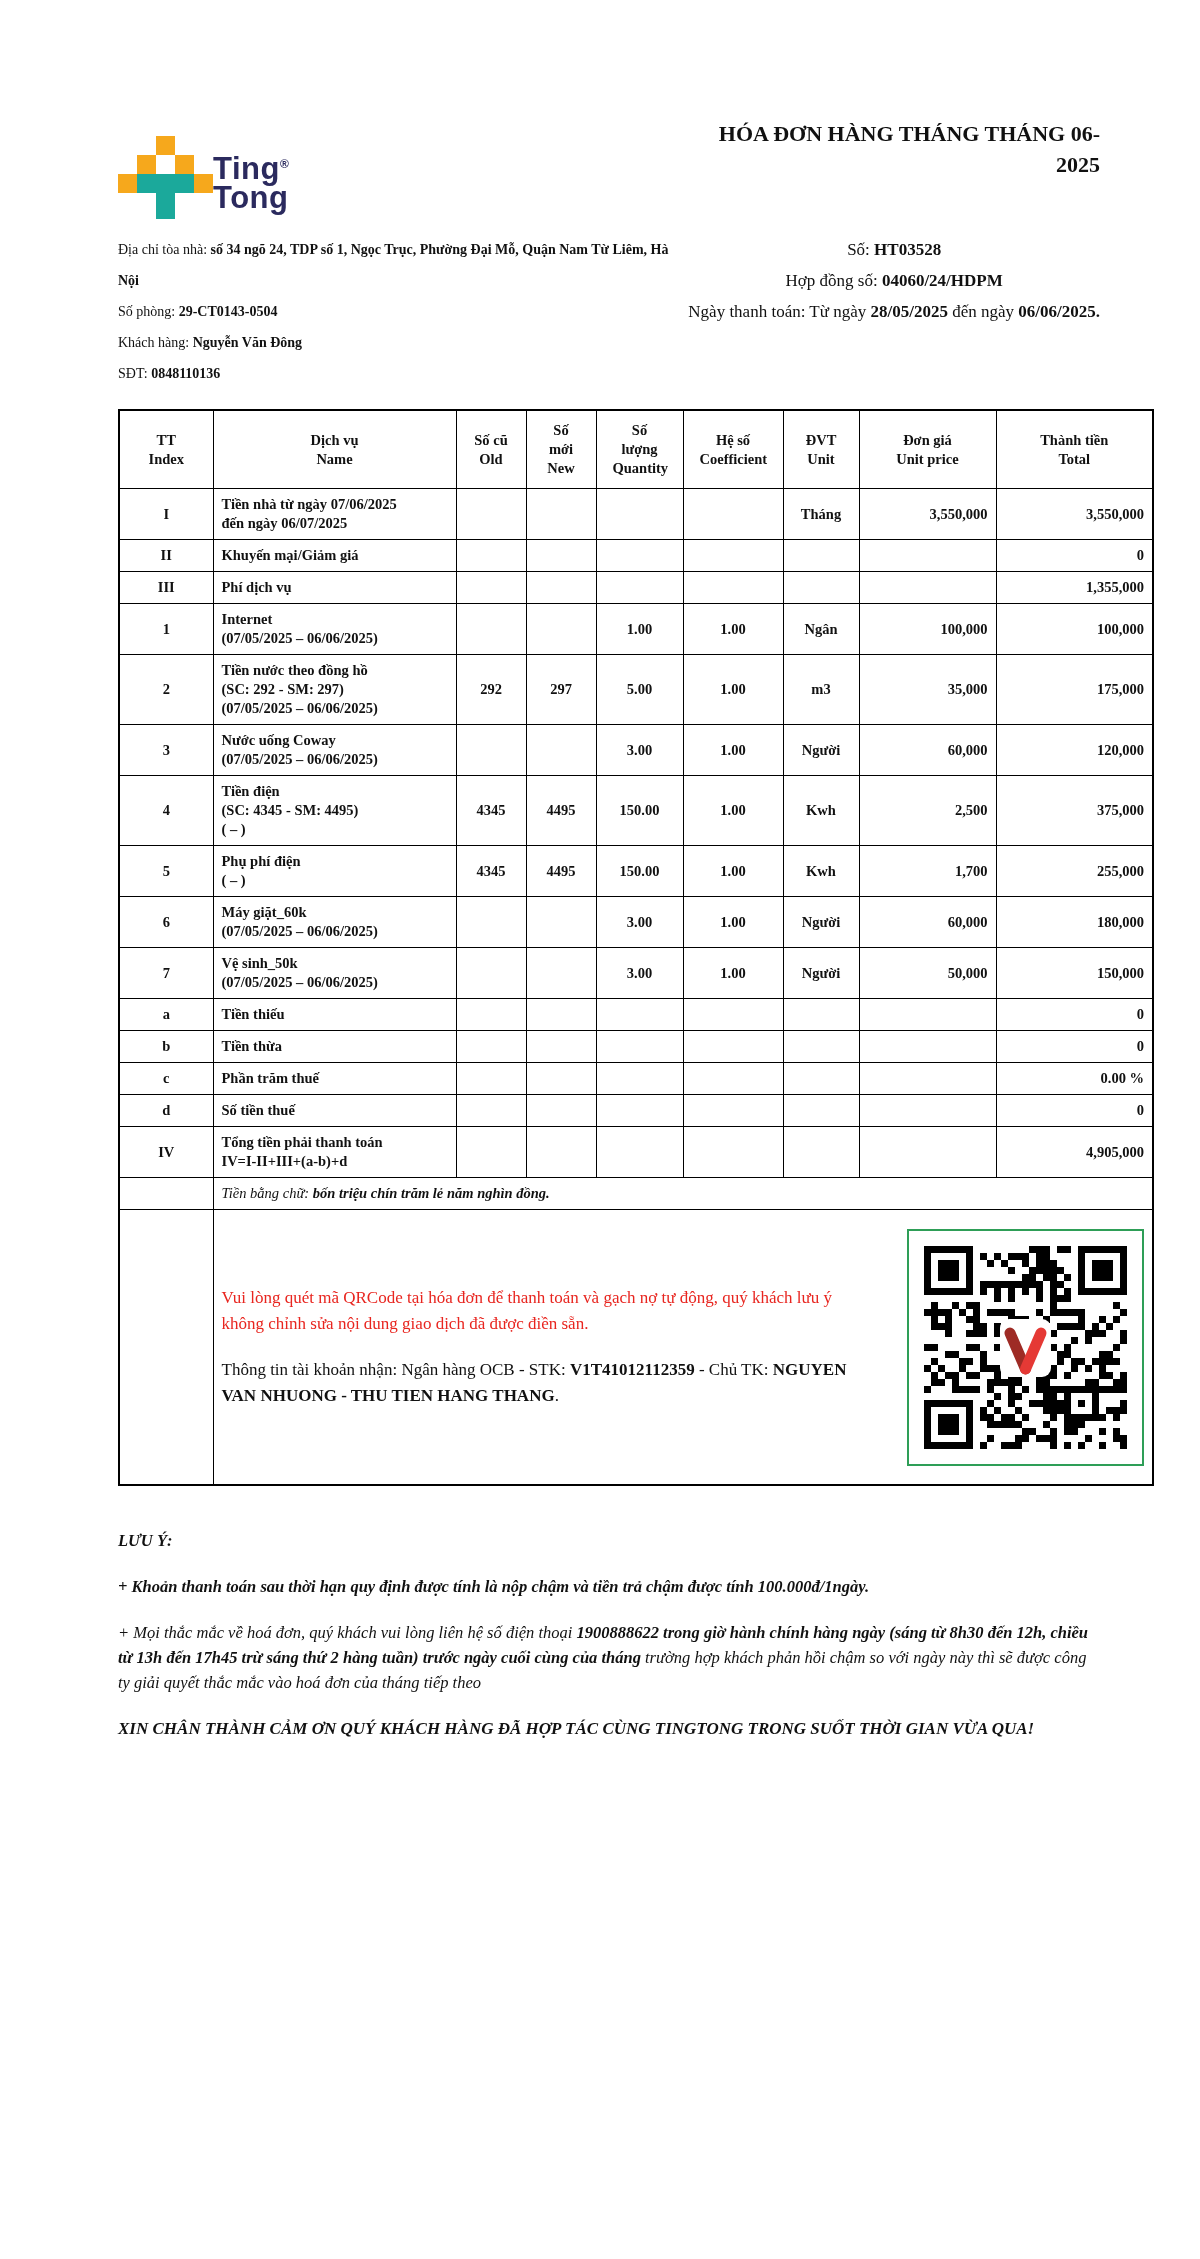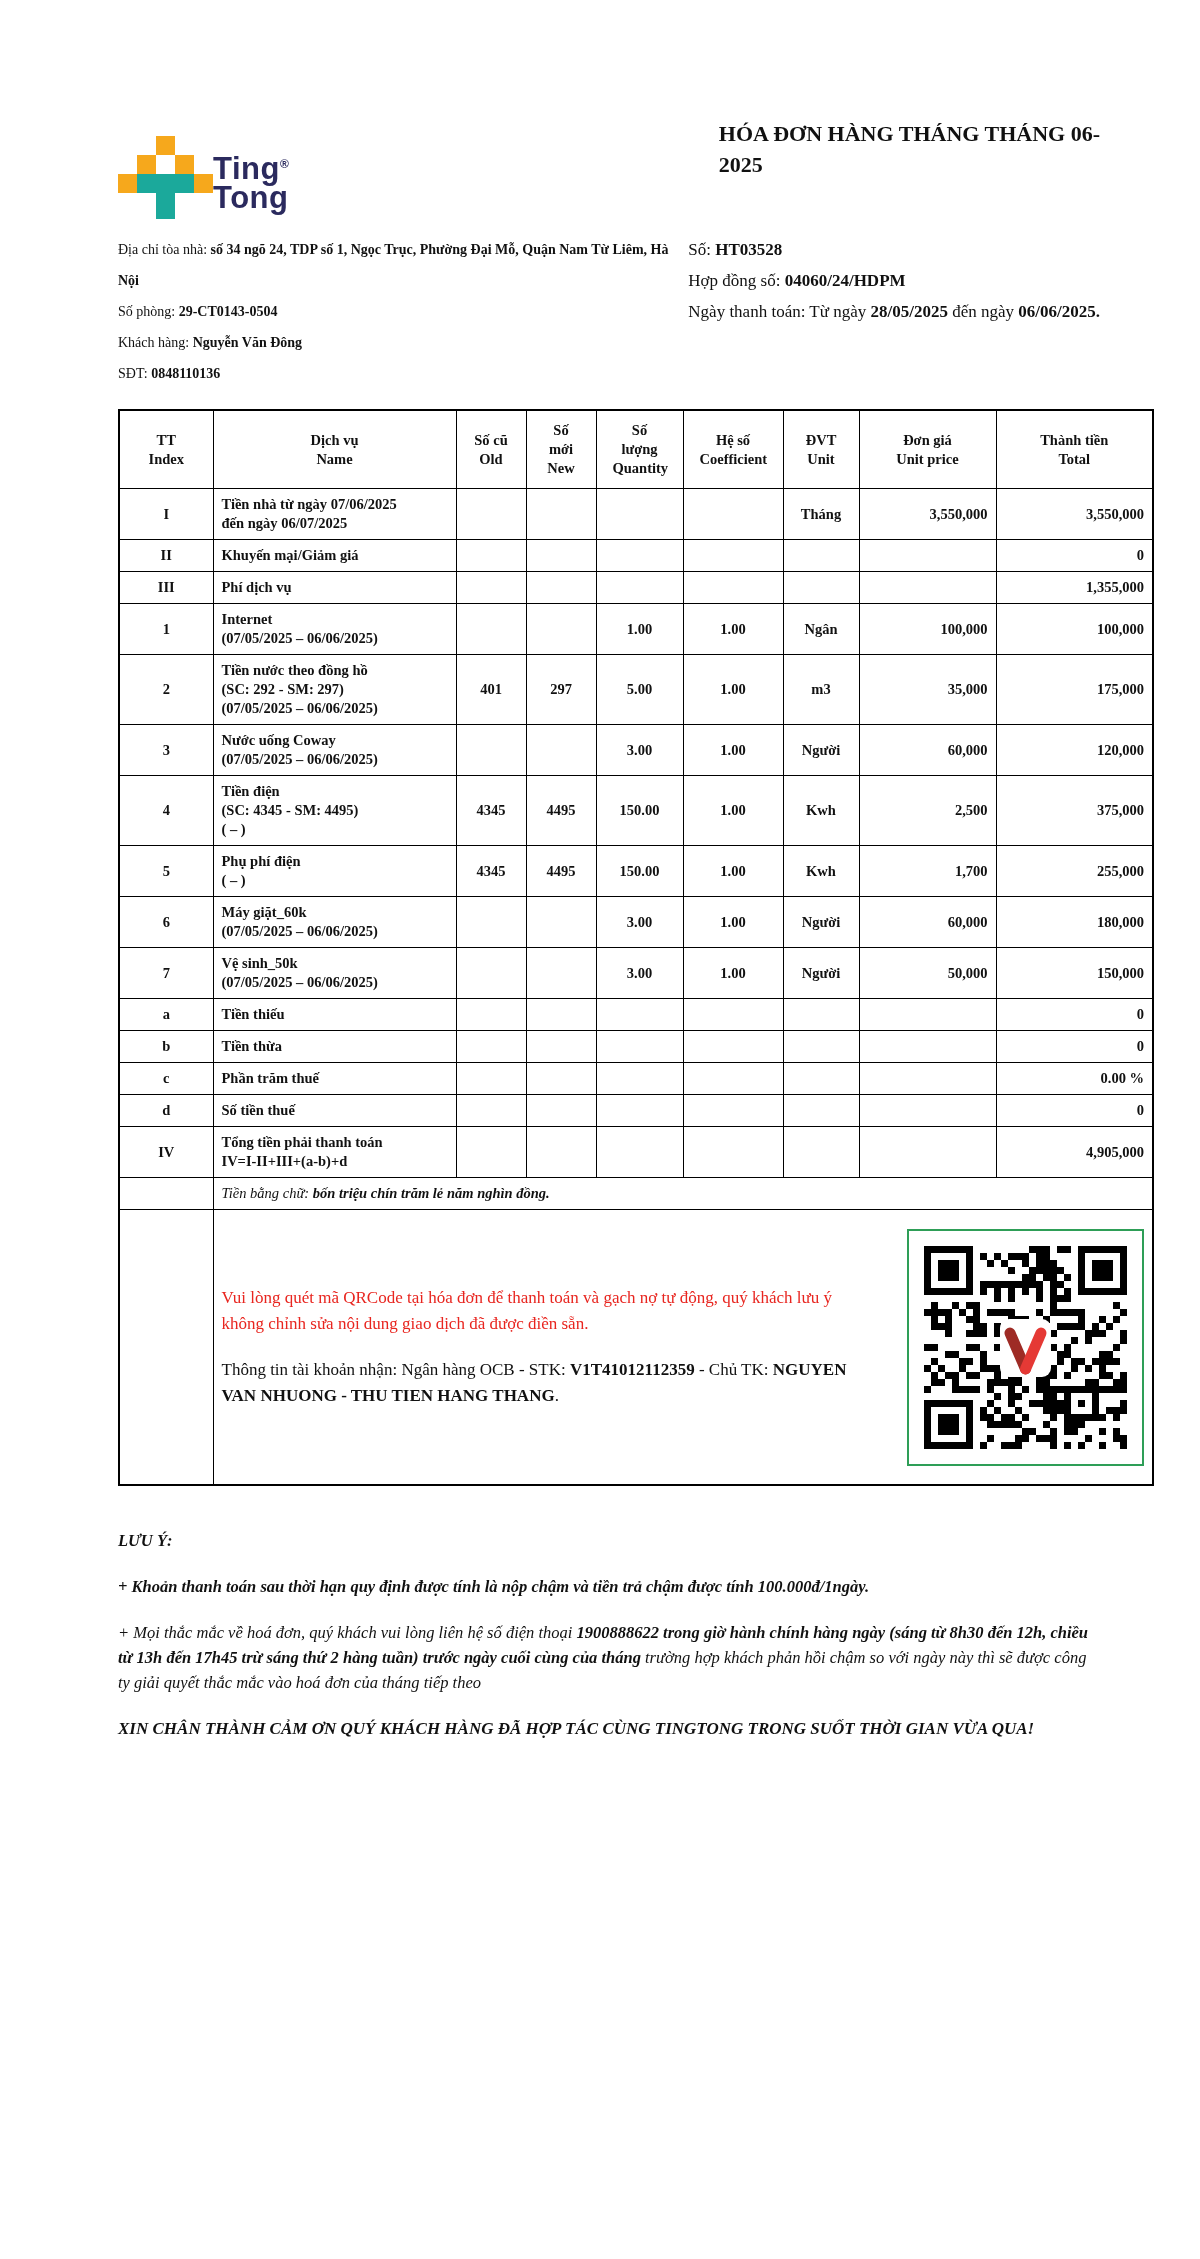--- a/index.html
+++ b/index.html
@@ -15,25 +15,25 @@
   .logo-icon{display:grid;grid-template-columns:repeat(5,19px);grid-auto-rows:19px;width:95px;}
   .sq{width:19px;height:19px;}
   .o{background:var(--orange);} .t{background:var(--teal);}
   .g31{grid-column:3;grid-row:1}.g22{grid-column:2;grid-row:2}.g42{grid-column:4;grid-row:2}
   .g13{grid-column:1;grid-row:3}.g53{grid-column:5;grid-row:3}
   .bar{grid-column:2 / span 3;grid-row:3;width:57px;}
   .g34{grid-column:3;grid-row:4;height:26px;}
   .logo-word{font-family:"Liberation Sans","DejaVu Sans",sans-serif;font-weight:bold;
     font-size:31px;line-height:29px;color:var(--navy);letter-spacing:.5px;}
   .reg{font-size:12px;vertical-align:super;}
-  .title{text-align:left;font-weight:bold;font-size:22px;line-height:31px;margin:6px 52px 0 0;}
+  .title{text-align:right;font-weight:bold;font-size:22px;line-height:31px;margin:6px 52px 0 0;}
   
   .info-row{display:flex;justify-content:space-between;margin-top:22px;}
   .info-left{width:565px;font-size:14px;line-height:31px;}
-  .info-right{text-align:left;font-size:17px;line-height:31px;margin-right:52px;white-space:nowrap;font-family:Liberation Serif, serif;}
+  .info-right{text-align:center;font-size:17px;line-height:31px;margin-right:52px;white-space:nowrap;font-family:Liberation Serif, serif;}
   
   table.inv{border-collapse:collapse;table-layout:fixed;width:1034px;margin-top:20px;border:2px solid #000;}
   col.c0{width:94px}col.c1{width:243px}col.c2{width:70px}col.c3{width:70px}col.c4{width:87px}
   col.c5{width:100px}col.c6{width:76px}col.c7{width:137px}col.c8{width:157px}
   .inv th,.inv td{border:1px solid #000;box-sizing:border-box;vertical-align:middle;
     font-size:14.5px;font-weight:bold;padding:6px 8px;line-height:19px;overflow:hidden;}
   .inv th{text-align:center;padding:10px 16px;}
   .al{text-align:left}.ac{text-align:center}.ar{text-align:right}
   .words-cell{font-weight:normal;}
   .words-cell i .lbl{font-weight:normal;}
@@ -157,21 +157,21 @@
             <td class="ac"></td>
             <td class="ac">1.00</td>
             <td class="ac">1.00</td>
             <td class="ac">Ngân</td>
             <td class="ar">100,000</td>
             <td class="ar">100,000</td>
           </tr>
           <tr>
             <td class="ac">2</td>
             <td class="al"><span>Tiền nước theo đồng hồ</span><br><span>(SC: 292 - SM: 297)</span><br><span>(07/05/2025 – 06/06/2025)</span></td>
-            <td class="ac">401</td>
+            <td class="ac">292</td>
             <td class="ac">297</td>
             <td class="ac">5.00</td>
             <td class="ac">1.00</td>
             <td class="ac">m3</td>
             <td class="ar">35,000</td>
             <td class="ar">175,000</td>
           </tr>
           <tr>
             <td class="ac">3</td>
             <td class="al"><span>Nước uống Coway</span><br><span>(07/05/2025 – 06/06/2025)</span></td>

